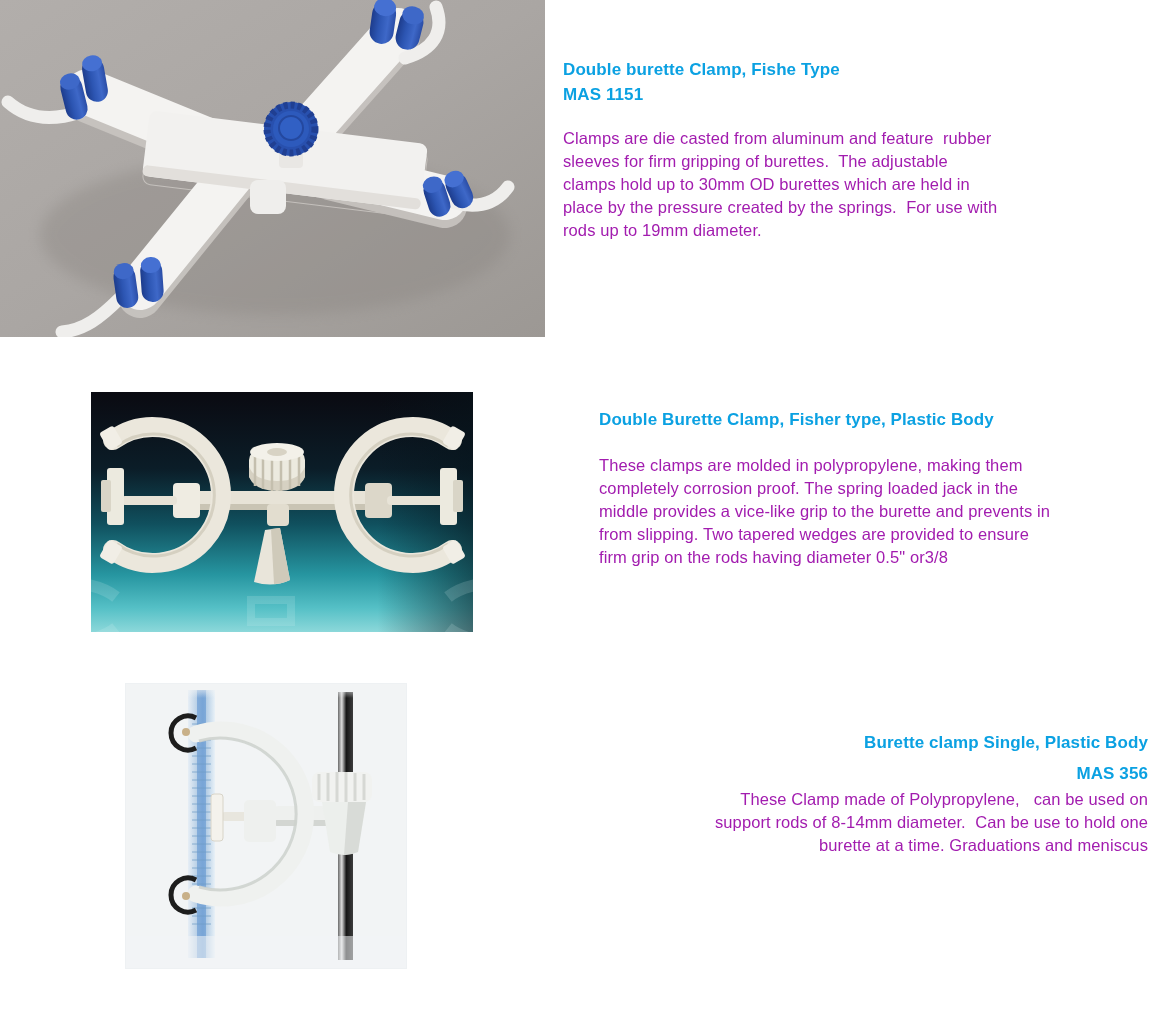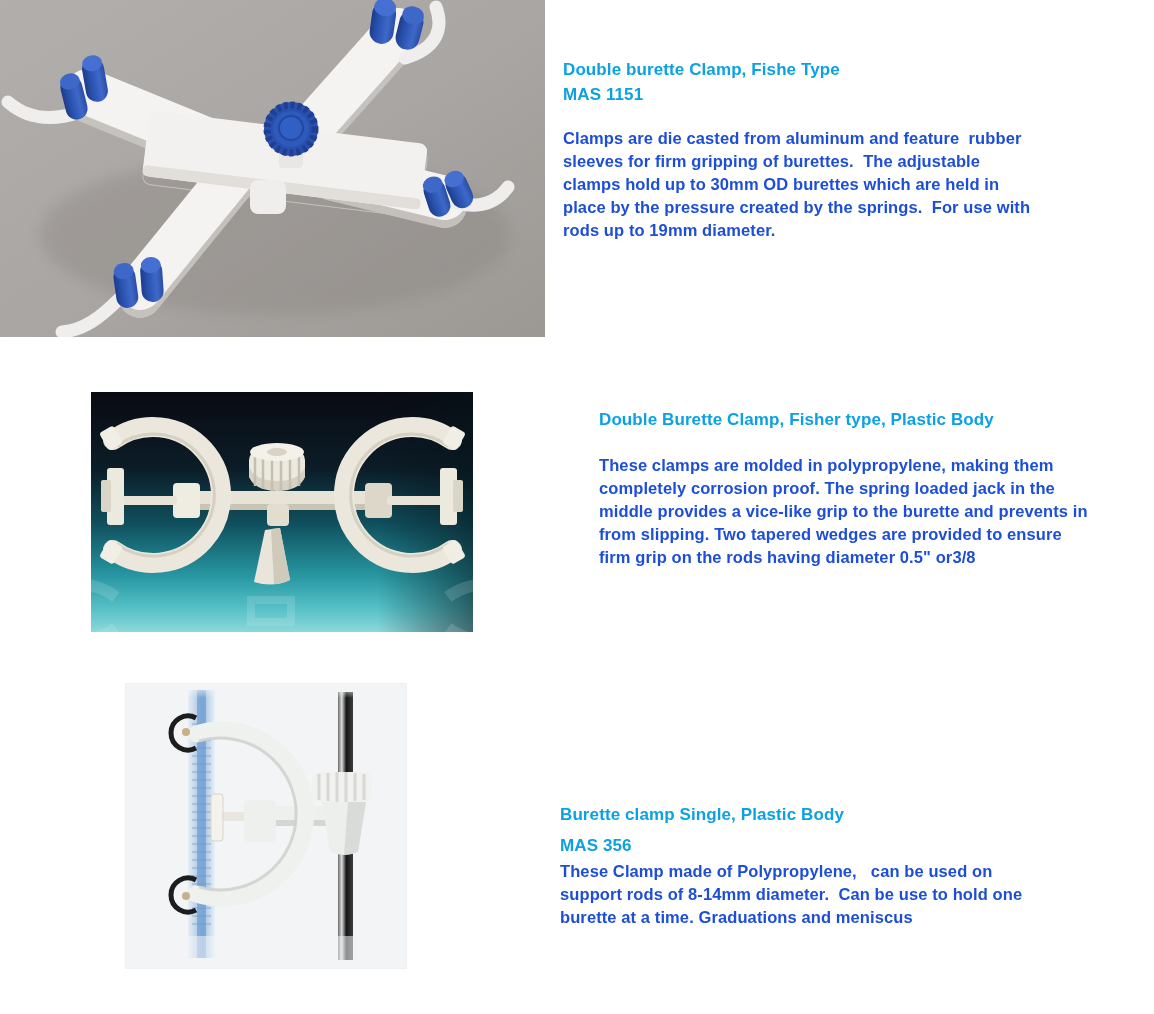--- a/index.html
+++ b/index.html
@@ -9,28 +9,28 @@
     font-family:"Liberation Sans", sans-serif;
   }
   .photo{position:absolute;overflow:hidden;}
   .photo svg{display:block;}
   #photo1{left:0;top:8;width:545px;height:337px;}
   #photo2{left:91px;top:392px;width:382px;height:240px;}
   #photo3{left:125px;top:683px;width:280px;height:284px;border:1px solid #eef1f3;}
   .tblock{position:absolute;width:588px;}
   #text1{left:563px;top:57px;}
   #text2{left:566px;top:407px;margin-left:33px;}
-  #text3{left:560px;top:802px;}
+  #text3{left:560px;top:730px;text-align:right;}
   .tblock h3, .tblock .code, .tblock p{margin:0;padding:0;}
   .title, .code{
     color:#0ba1e2;font-size:17px;font-weight:bold;line-height:25px;
     letter-spacing:0.1px;
   }
   .desc{
-    color:#1d4ed8;font-size:16.5px;font-weight:bold;line-height:23px;
+    color:#a21caf;font-size:16.5px;font-weight:normal;line-height:23px;
     white-space:pre-wrap;letter-spacing:0.1px;
   }
   #text1 .desc{margin-top:20px;}
   #text2 .desc{margin-top:22px;}
   #text3 .code{margin-top:6px;}
   #text3 .desc{margin-top:2px;}
 </style>
 </head>
 <body>
 

